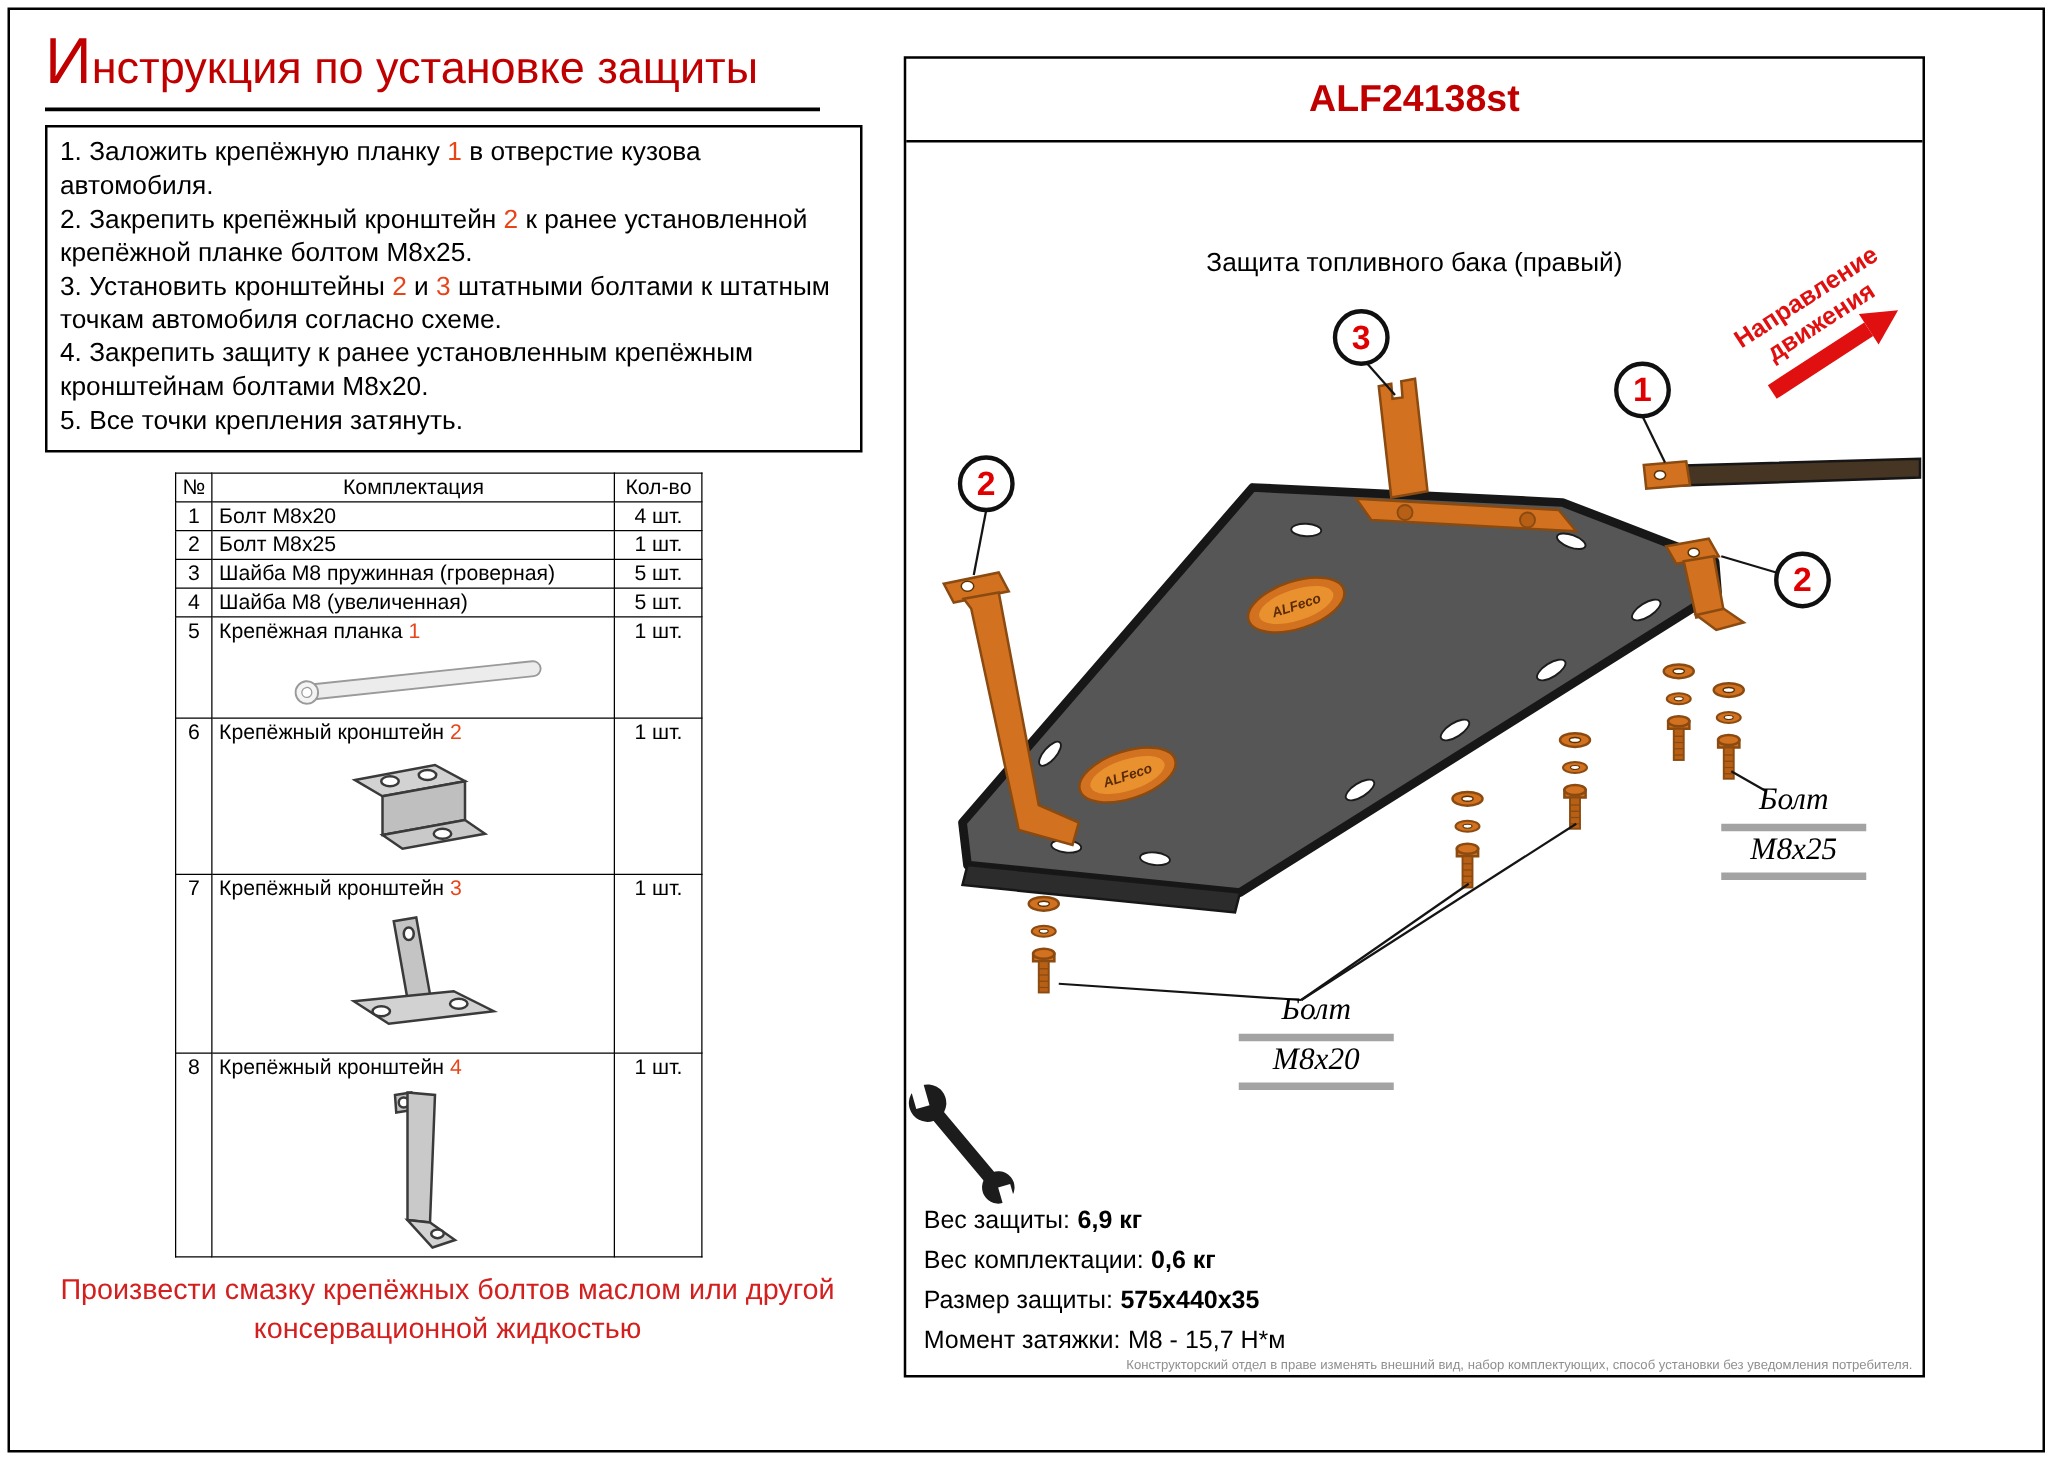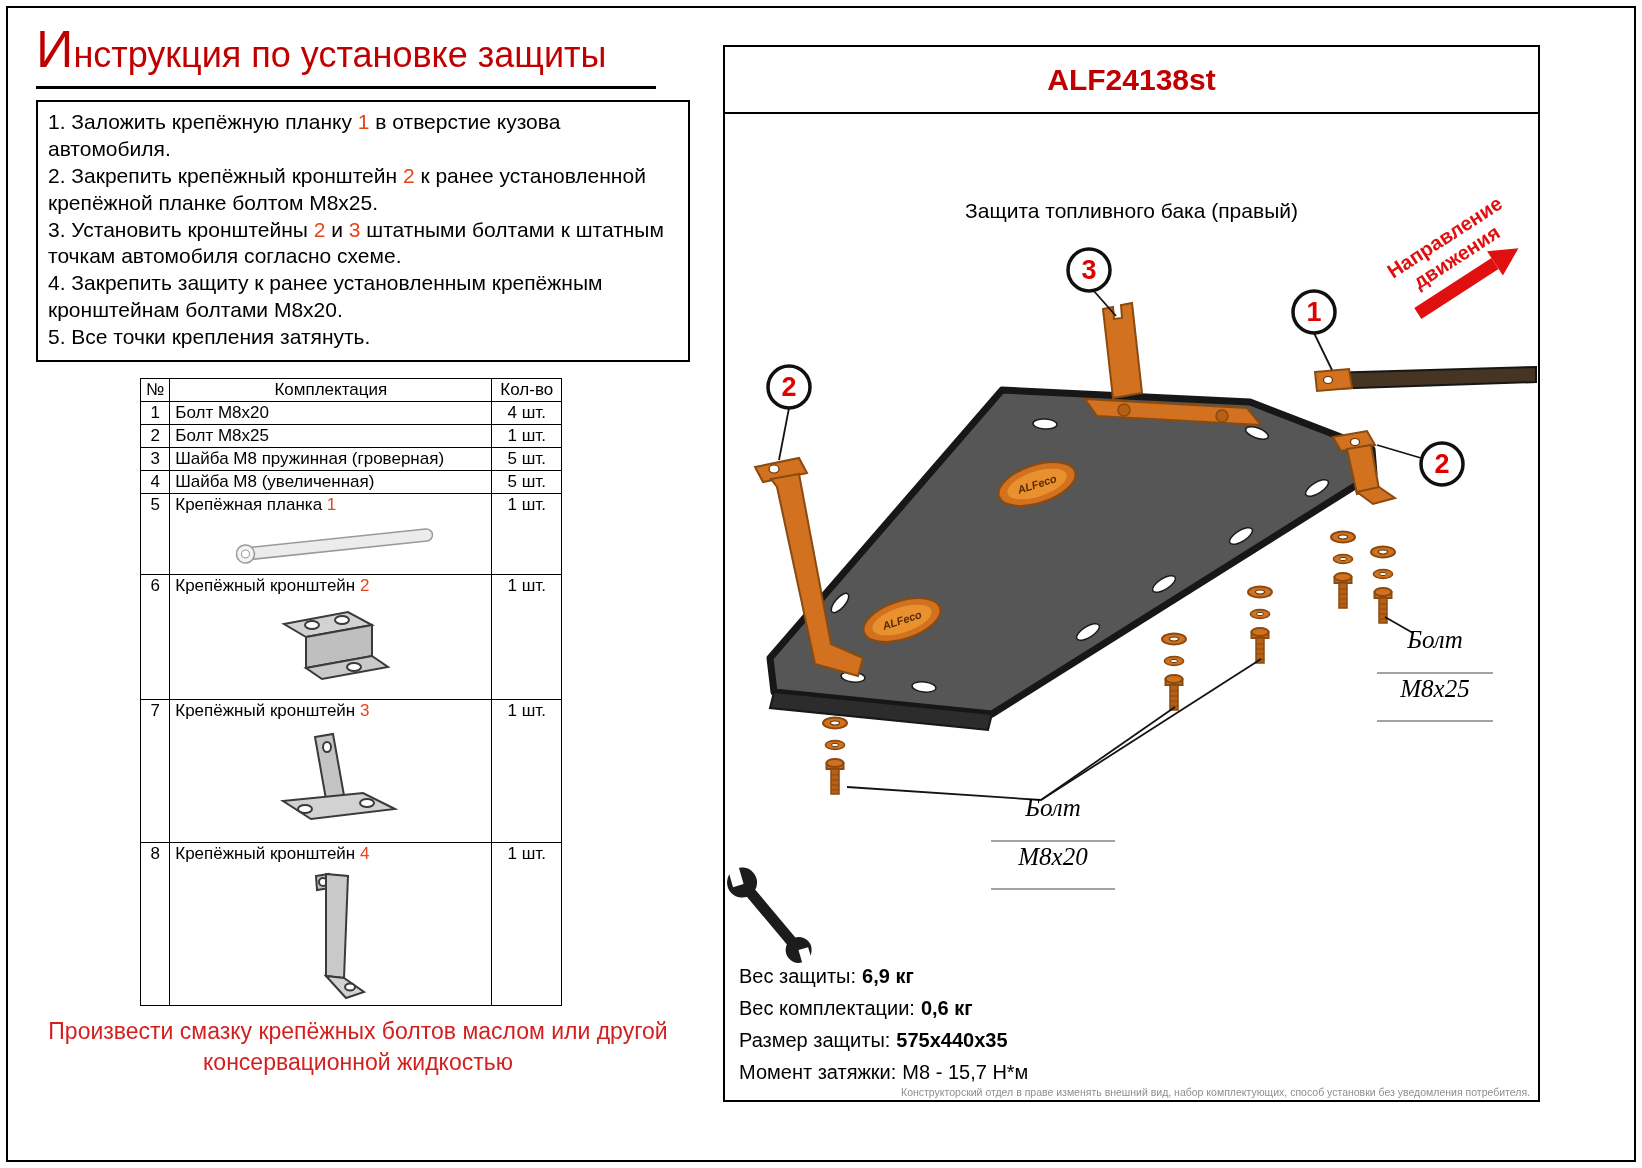--- a/index.html
+++ b/index.html
@@ -37,21 +37,21 @@
         display:flex;align-items:center;justify-content:center;font-size:30px;font-weight:bold;color:var(--title-red);}
   .hdr2{position:absolute;top:50px;left:0;right:0;height:45px;border-bottom:2px solid #000;font-size:21px;}
   .veh{position:absolute;left:56px;top:10px;}
   .year{position:absolute;left:280px;width:280px;text-align:center;top:10px;}
   .engine{position:absolute;right:34px;top:10px;}
   .subtitle{position:absolute;top:104px;left:0;right:0;text-align:center;font-size:21px;margin-top:48px;}
   svg.diagram{position:absolute;left:0;top:0;}
 
   .bolt-label{position:absolute;text-align:center;font-family:"Liberation Serif",serif;
               font-style:italic;font-size:25px;line-height:1.18;}
-  .bolt-label span{display:block;border-bottom:2px solid #a3a3a3;padding:0 4px 17px;}
+  .bolt-label span{display:block;border-bottom:6px solid #a3a3a3;padding:0 4px 4px;}
   #lbl-m8x25{left:652px;top:578px;width:116px;}
   #lbl-m8x20{left:266px;top:746px;width:124px;}
 
   .specs{position:absolute;left:14px;top:918px;font-size:20px;}
   .spec-line{margin-bottom:9px;}
   .spec-value{font-weight:bold;margin-left:6px;}
   .spec-value.normal{font-weight:normal;margin-top:23px;}
   .disclaimer{position:absolute;right:8px;bottom:2px;font-size:10.5px;color:#8f8f8f;margin-left:26px;}
 
   

